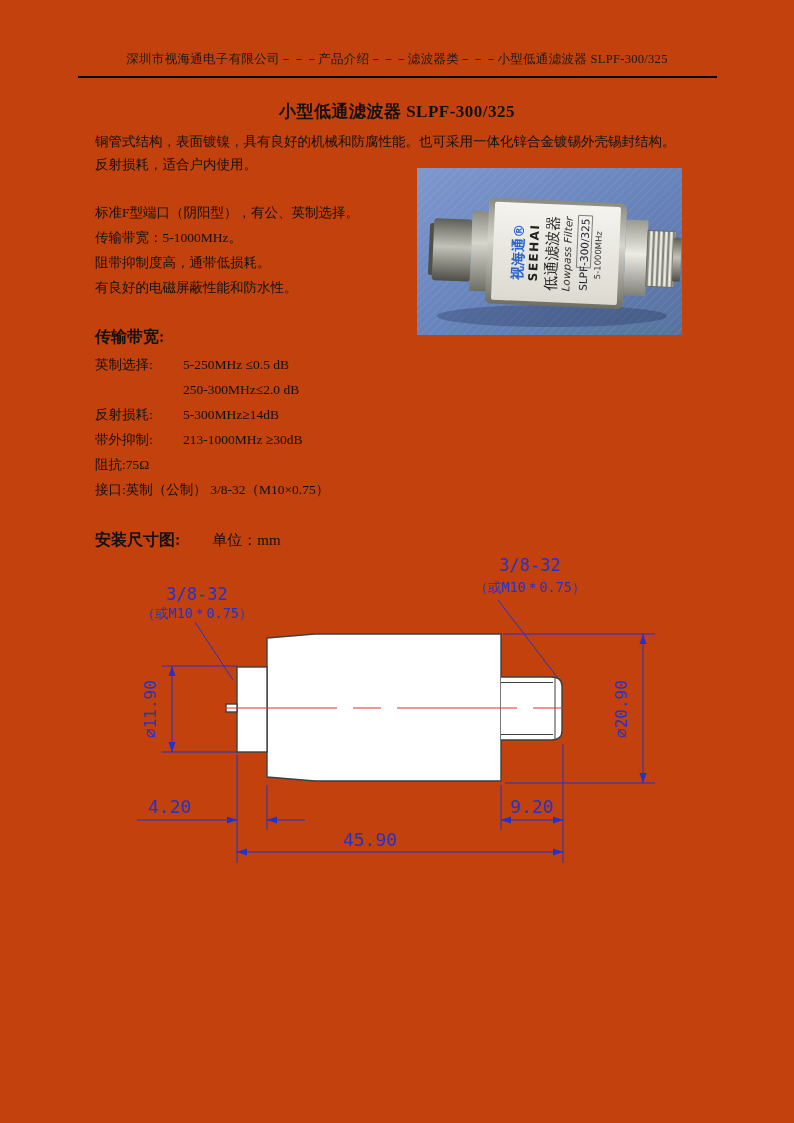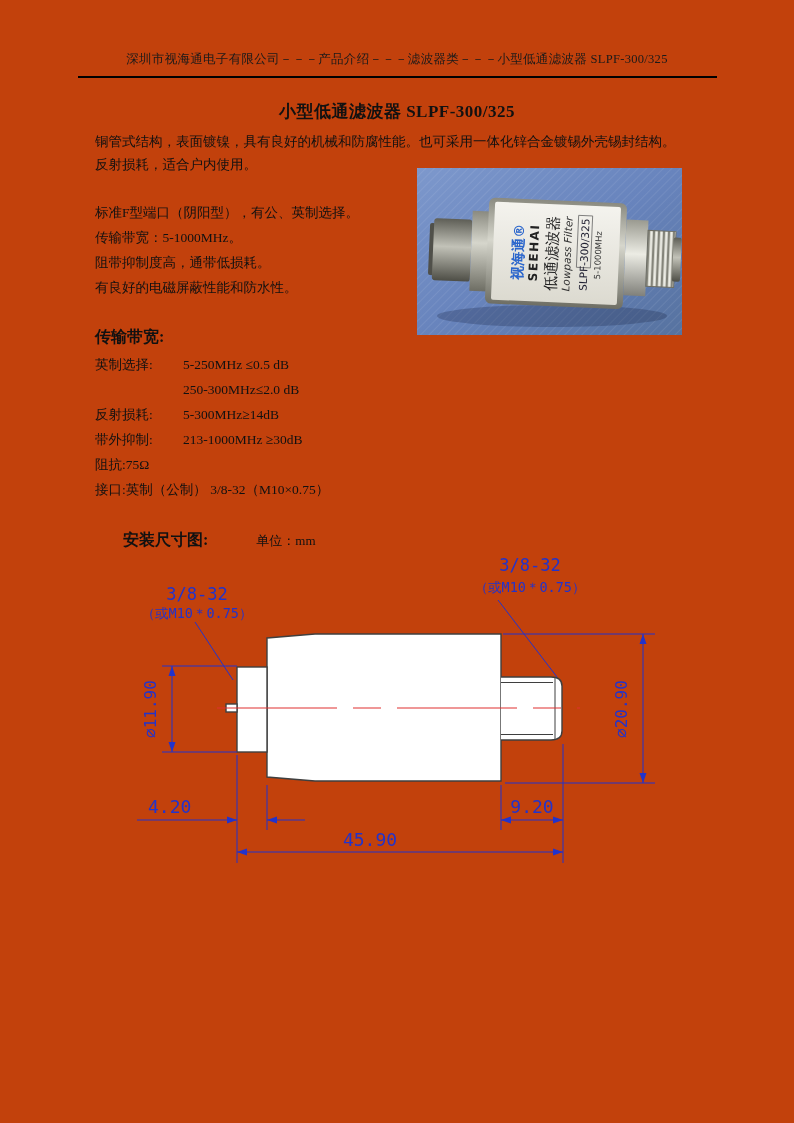--- a/index.html
+++ b/index.html
@@ -24,22 +24,22 @@
   .photo{position:absolute;top:168px;left:417px;width:265px;height:167px;}
   
   .perf-h{position:absolute;top:327px;left:95px;font-size:16px;font-weight:bold;}
   .perf{position:absolute;top:356px;left:95px;font-size:13.5px;}
   .perf .row{display:flex;height:25px;line-height:18px;}
   .perf .row .lbl{width:88px;flex:0 0 88px;}
   .perf .irow{display:flex;height:25px;line-height:18px;}
   .perf .irow .lbl{}
   
   .inst{position:absolute;top:530px;left:95px;display:flex;align-items:baseline;}
-  .inst .h{font-size:16px;font-weight:bold;margin-left:28px;}
-  .inst .u{font-size:13px;margin-left:48px;}
+  .inst .h{font-size:16px;font-weight:bold;}
+  .inst .u{font-size:15px;margin-left:32px;}
   
   .drawing{position:absolute;top:552px;left:115px;width:575px;height:330px;}
   .cad-text{font-family:"DejaVu Sans Mono",monospace;fill:#2233cc;}
   .photo-label-cn{font-family:"DejaVu Sans","Liberation Sans",sans-serif;}
 </style>
 </head>
 <body>
 
 <div class="page">
 

